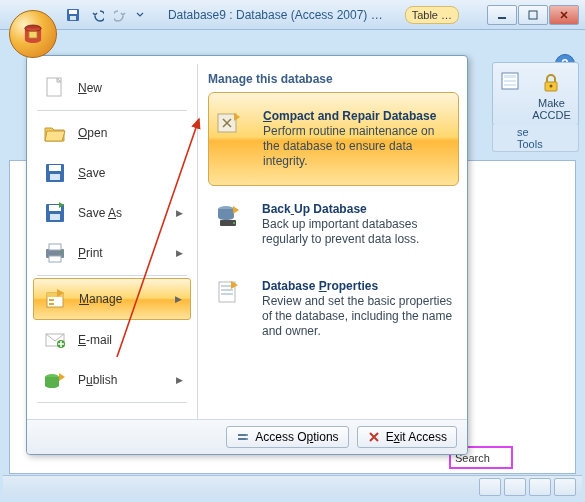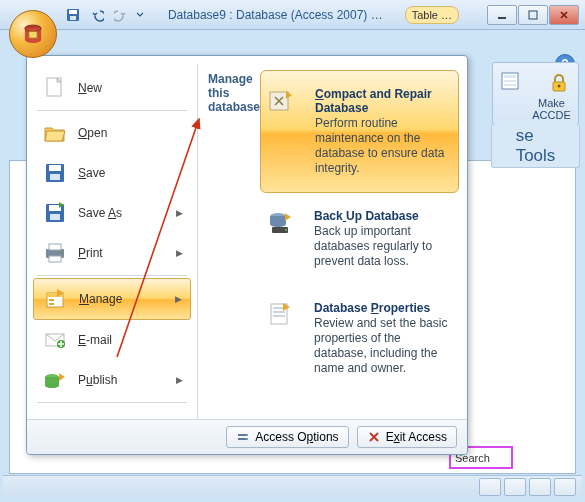--- a/index.html
+++ b/index.html
@@ -21,35 +21,35 @@
 
 
 .office-menu{position:absolute;left:26px;top:55px;width:440px;height:398px;background:#fff;border:1px solid #7b9ebd;border-radius:4px;box-shadow:2px 2px 6px rgba(0,0,0,.25);z-index:15;display:flex;flex-direction:column}
 .menu-body{flex:1;display:flex;min-height:0;padding-top:8px}
 .left-col{width:158px;padding:4px 6px;display:flex;flex-direction:column}
 .left-col hr{border:none;border-top:1px solid #d2d9e1;margin:2px 4px}
 .menu-item{display:flex;align-items:center;gap:9px;padding:6px 8px;border-radius:3px;min-height:28px}
 .menu-item.highlighted{background:linear-gradient(#fff4d6,#ffd76e 48%,#ffba3c 52%,#ffe49a);border:1px solid #d6a94e}
 .menu-item .lbl{font-size:12px}
 .menu-item .arrow{margin-left:auto;color:#666;font-size:9px}
-.right-col{flex:1;border-left:1px solid #d2d9e1;padding:6px 8px 6px 10px;display:flex;}
+.right-col{flex:1;border-left:1px solid #d2d9e1;padding:6px 8px 6px 10px;display:flex;flex-direction:column}
 .right-title{font-weight:bold;color:#3a5e87;margin-bottom:4px;padding:2px 0}
 .db-item{display:flex;gap:20px;padding:16px 6px;border-radius:6px}
 .db-item.highlighted{background:linear-gradient(#fff4d6,#ffd76e 48%,#ffba3c 52%,#ffe49a);border:1px solid #d6a94e}
 .db-item .txt{flex:1}
 .db-item .ttl{font-weight:bold;color:#1a3d6a;margin-bottom:1px}
 .db-item .desc{color:#3a4a5a;line-height:1.25}
 .menu-footer{border-top:1px solid #d2d9e1;background:linear-gradient(#f6f9fc,#e8eef5);padding:6px 10px;display:flex;justify-content:flex-end;gap:8px;border-radius:0 0 4px 4px}
 .footer-btn{background:linear-gradient(#fdfdfe,#e9eff6);border:1px solid #a6b8cc;border-radius:3px;padding:3px 9px;display:flex;gap:5px;font-size:12px}
 
 
 .ribbon-peek{position:absolute;right:6px;top:62px;width:87px;display:flex;flex-direction:column;align-items:center;z-index:5}
 .ribbon-grp{background:linear-gradient(#eaf2fb,#d6e6f6);border:1px solid #aac3dd;border-radius:3px;padding:6px 3px 2px;display:flex;gap:4px;align-items:flex-start}
-.ribbon-big{display:flex;flex-direction:column;align-items:flex-end;gap:2px;font-size:11px;color:#2a4a6a;padding:2px 4px}
-.ribbon-sub{font-size:17px;color:#2a5a8a;background:#d9e8f6;border:1px solid #b6cbe0;border-top:none;border-radius:0 0 3px 3px;padding:1px 24px;margin-top:-1px}
+.ribbon-big{display:flex;flex-direction:column;align-items:center;gap:2px;font-size:11px;color:#2a4a6a;padding:2px 4px}
+.ribbon-sub{font-size:11px;color:#2a5a8a;background:#d9e8f6;border:1px solid #b6cbe0;border-top:none;border-radius:0 0 3px 3px;padding:1px 24px;margin-top:-1px}
 
 
 .arrow-line{position:absolute;left:111px;top:115px;width:94px;height:246px;z-index:18;pointer-events:none}
 
 
 .doc-area{position:absolute;left:9px;right:9px;top:160px;bottom:28px;background:#fff;border:1px solid #9db9d6;z-index:1}
 .search-bar{position:absolute;right:72px;bottom:33px;width:52px;height:19px;border:2px solid #d946ef;display:flex;align-items:center;padding:0 4px;font-size:11px;background:#fff;z-index:2}
 .status-bar{position:absolute;left:3px;right:3px;bottom:4px;height:22px;background:linear-gradient(#e0ecf7,#cfe1f2);border-top:1px solid #a9c2da;display:flex;align-items:center;justify-content:flex-end;padding:0 6px;gap:3px;z-index:2}
 .status-btn{width:20px;height:16px;border:1px solid #9db9d6;background:linear-gradient(#f3f7fb,#dde9f4);border-radius:2px}
 

